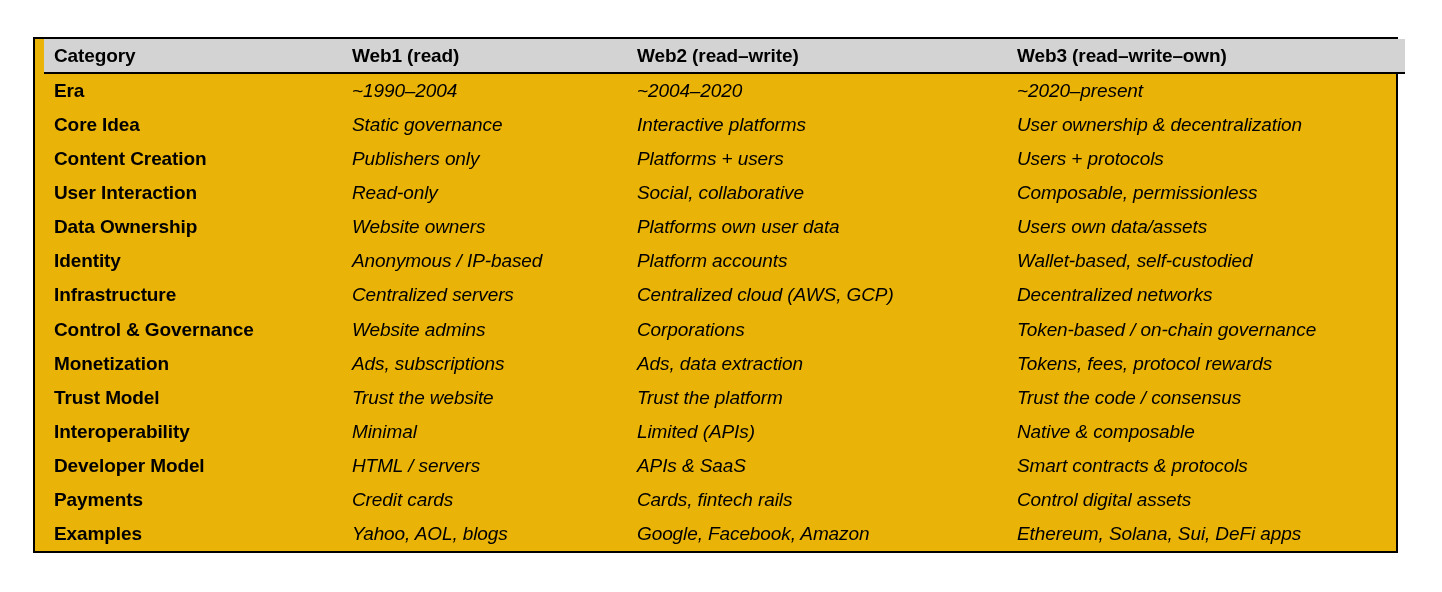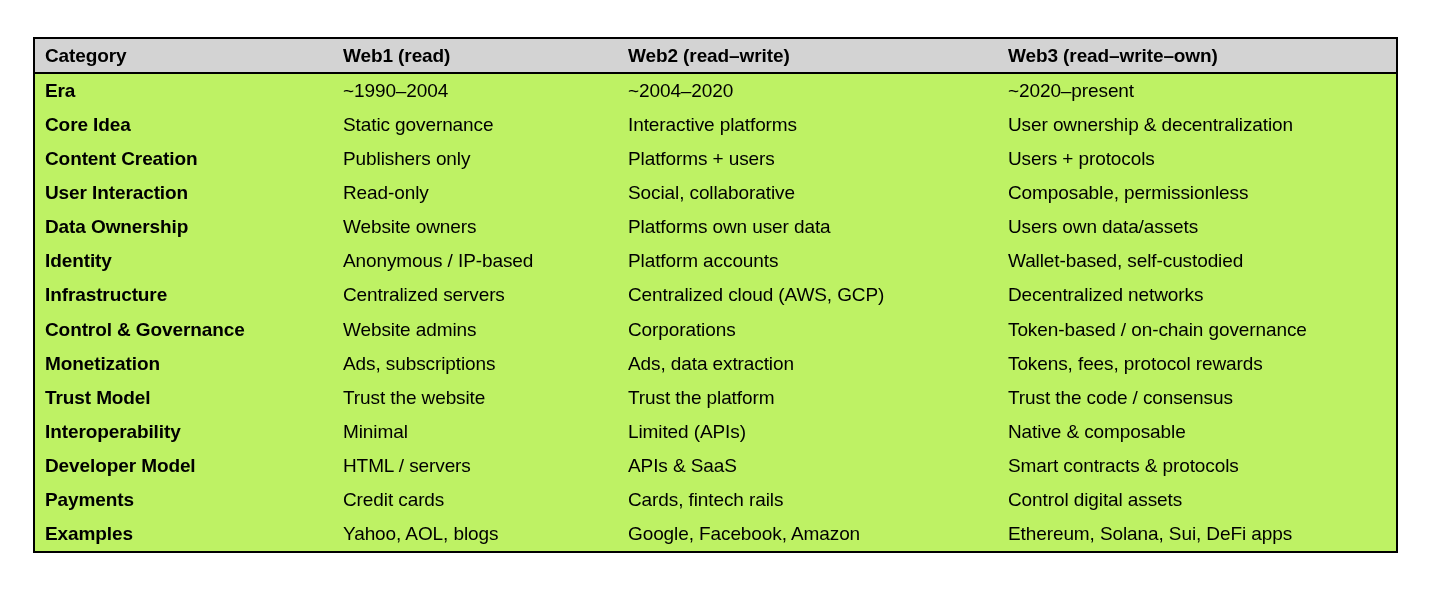--- a/index.html
+++ b/index.html
@@ -26,21 +26,22 @@
 
   
   #comparison-table-wrap {
     position: absolute;
     left: 33px;
     top: 37px;
     width: 1365px;
     height: 516px;
     box-sizing: border-box;
     border: 2px solid #000000;
-    background: #bef264;
+    background: #eab308;
+    padding-left: 9px;
   }
 
   table.cmp {
     width: 100%;
     height: 100%;
     border-collapse: collapse;
     table-layout: fixed;
     font-size: 19px;
   }
 
@@ -77,20 +78,21 @@
     white-space: nowrap;
     border: none;
     letter-spacing: -0.1px;
   }
   tbody td.cat {
     font-weight: bold;
     margin-top: 20px;
   }
   tbody td.val {
     font-weight: normal;
+    font-style: italic;
   }
 </style>
 </head>
 <body>
 
 <div id="page">
   <div id="comparison-table-wrap">
     <table class="cmp">
       <colgroup>
         <col class="c-category">

